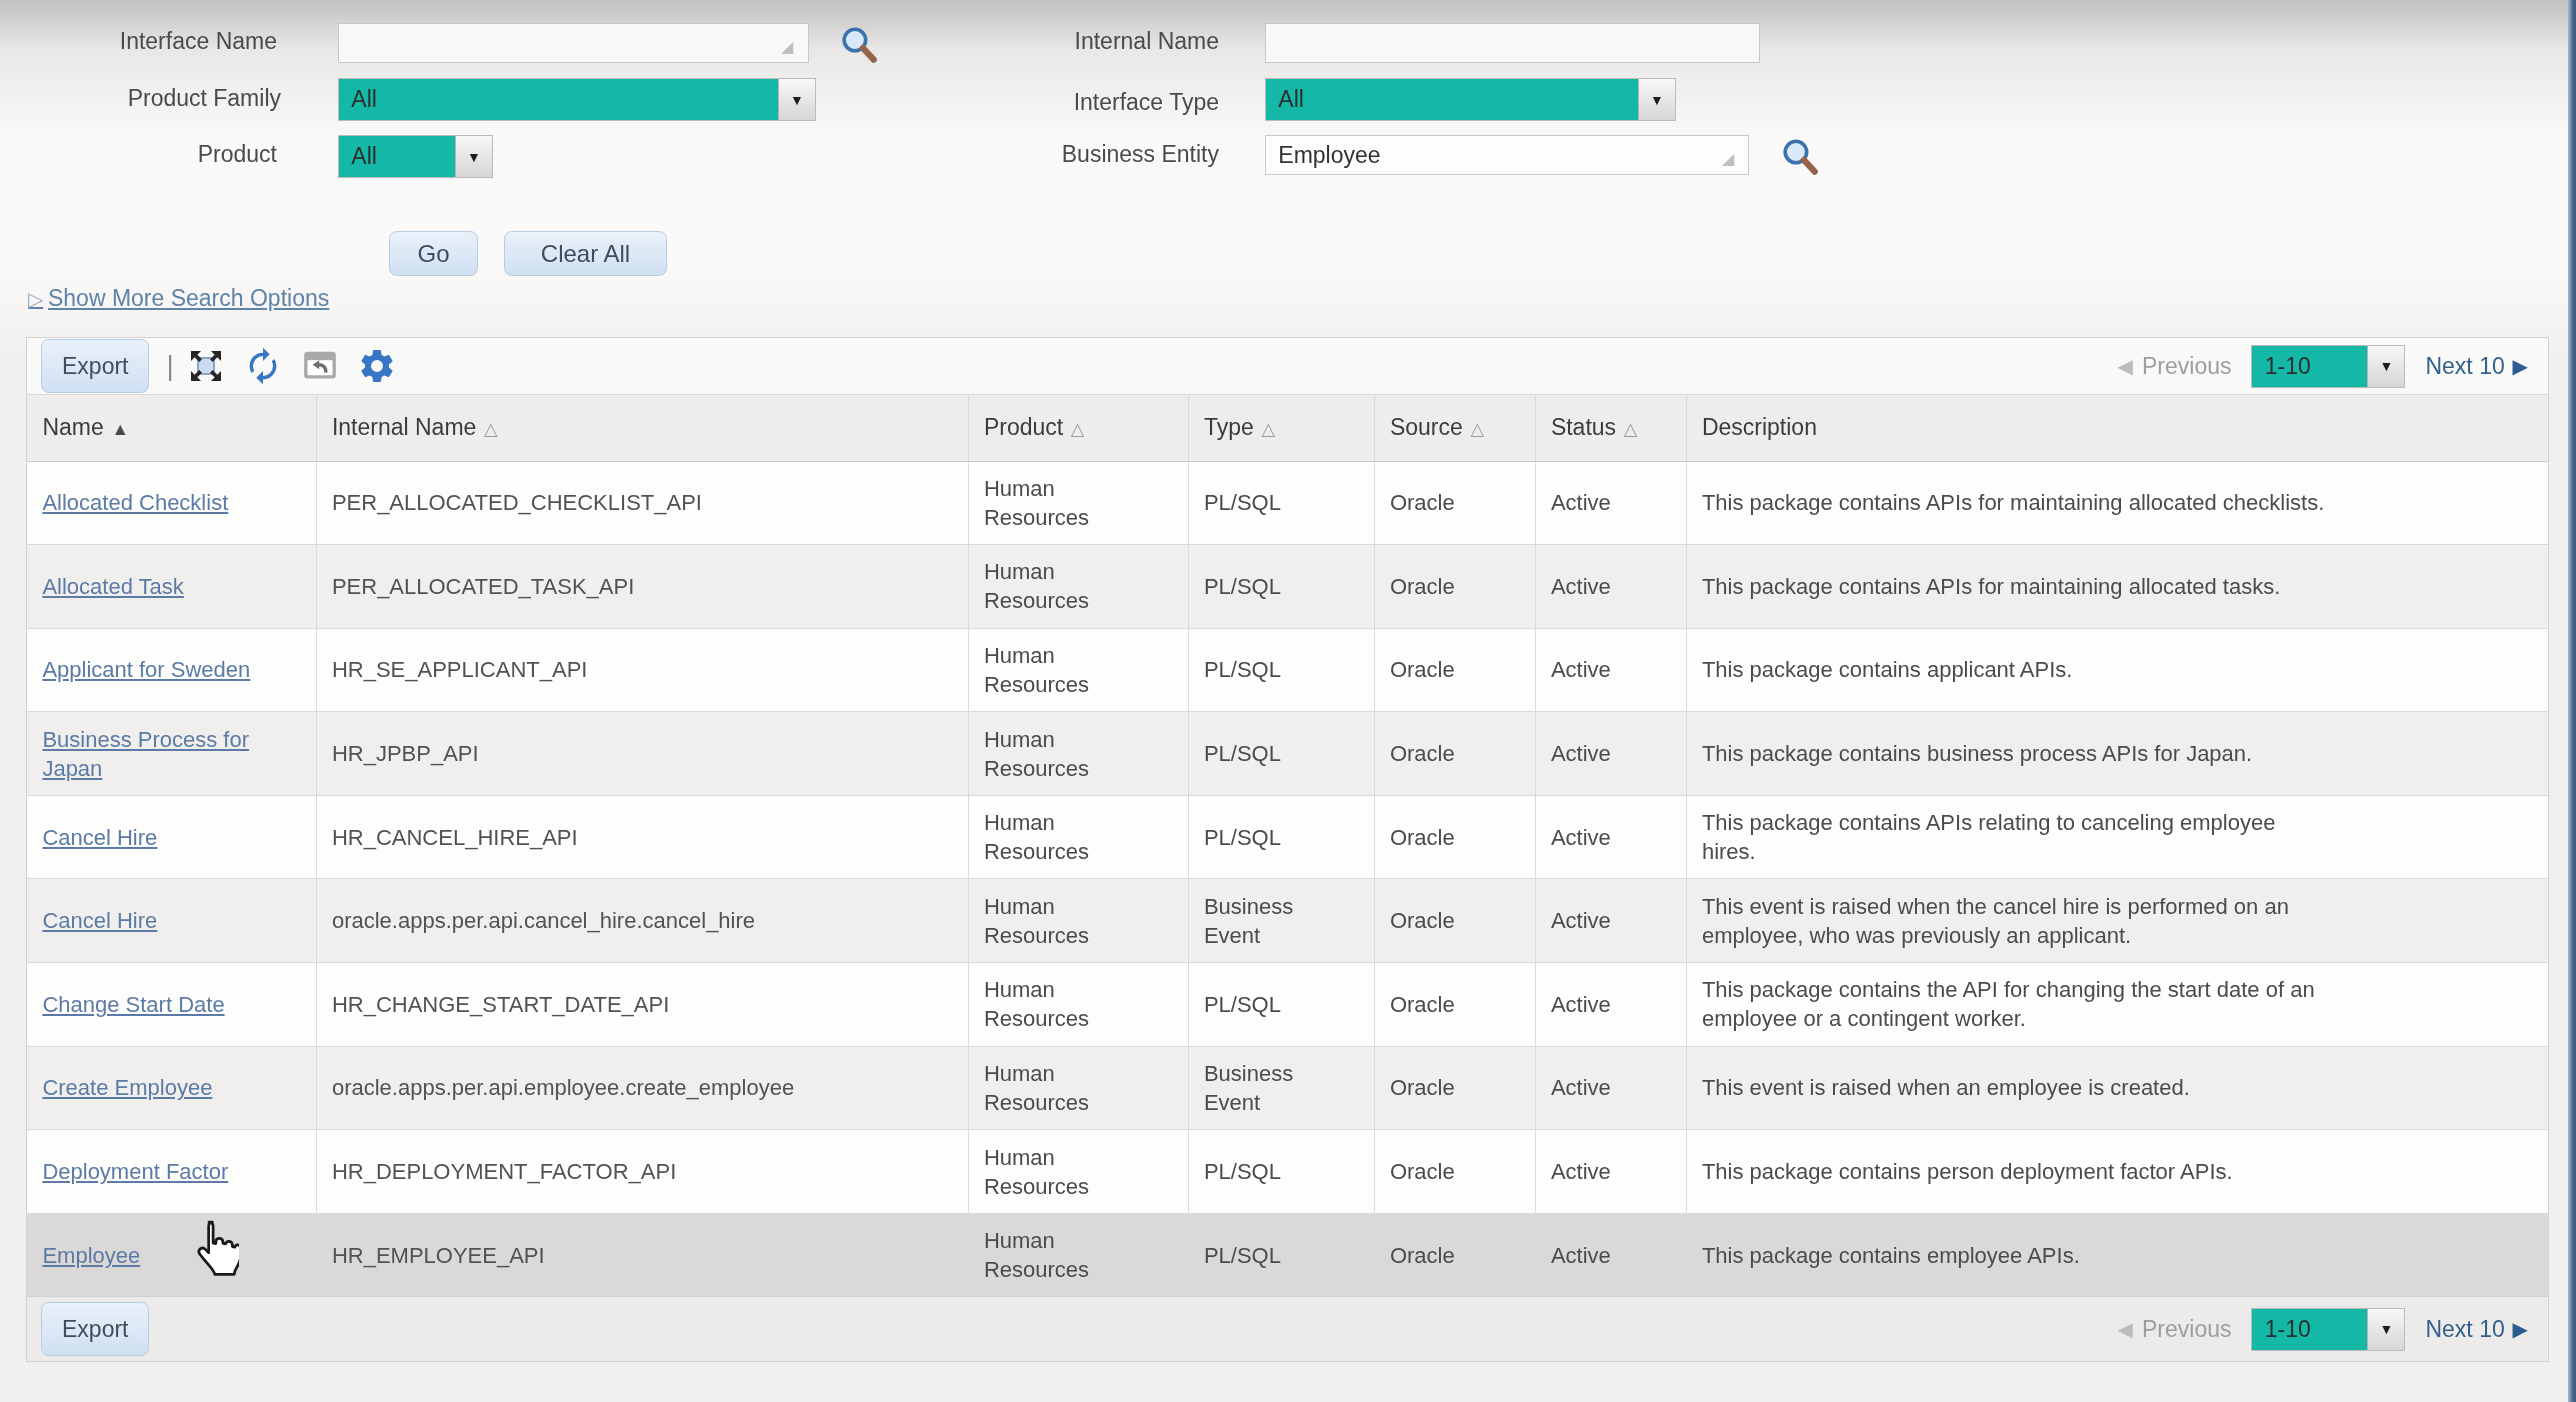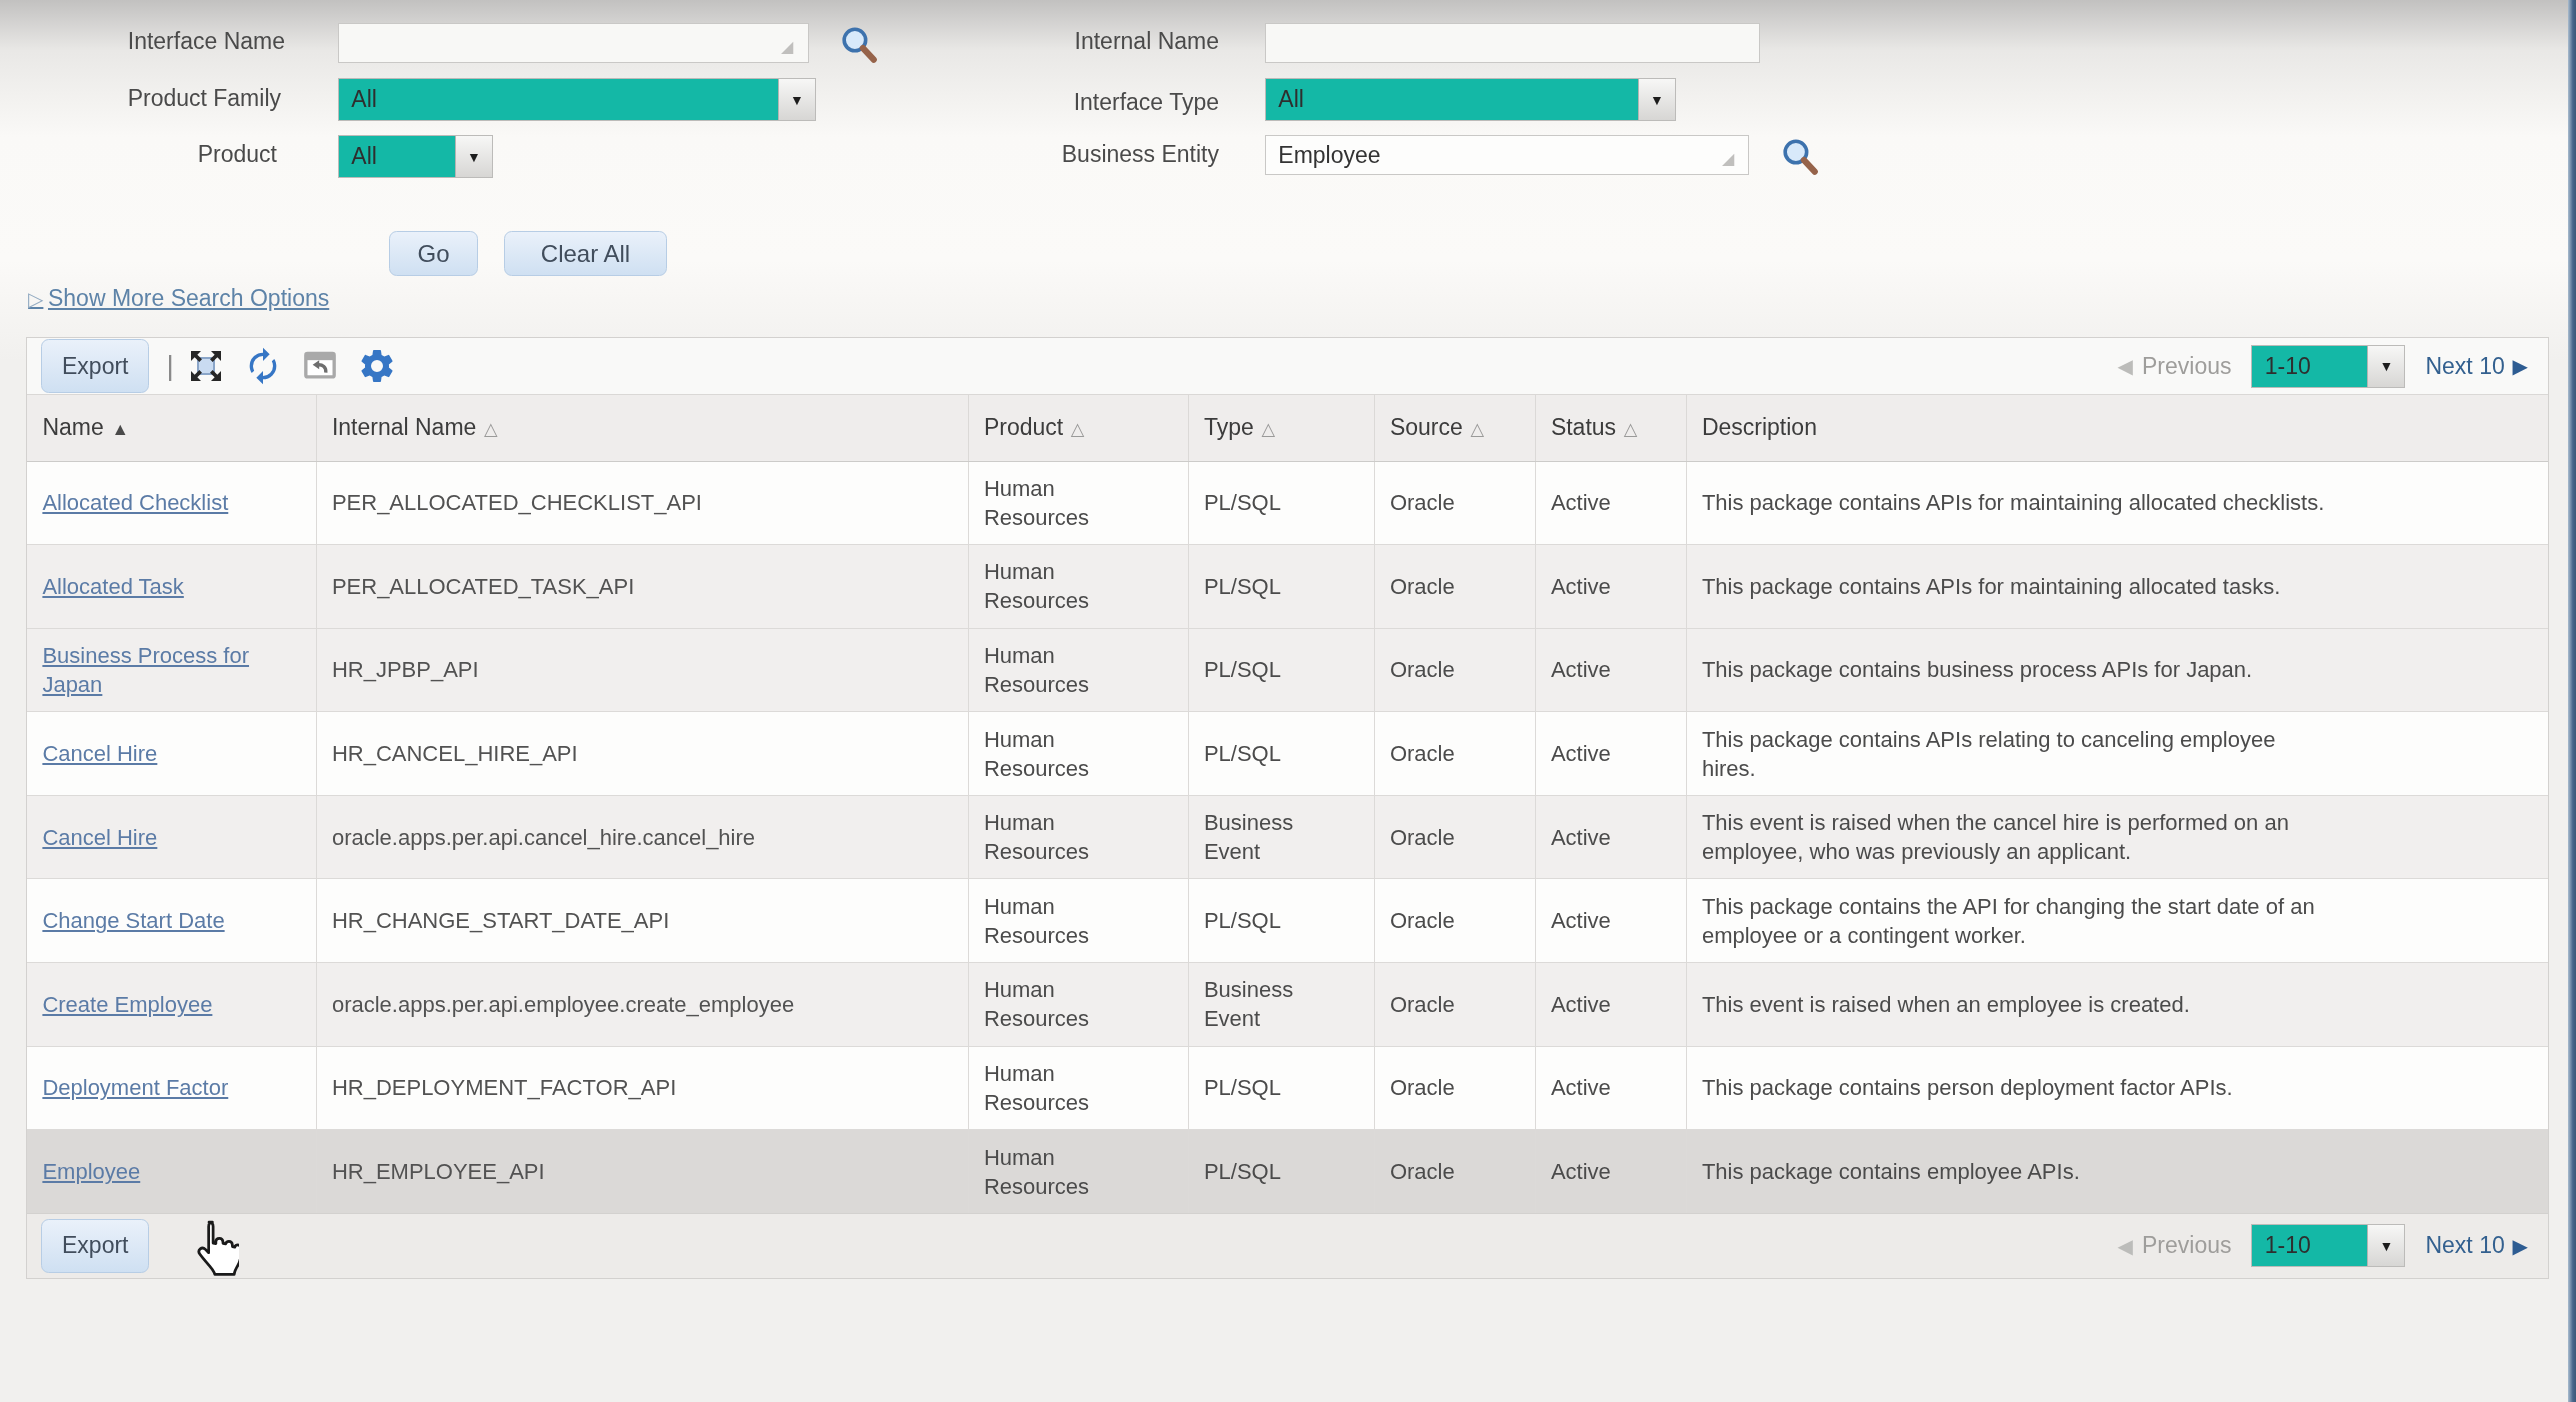--- a/index.html
+++ b/index.html
@@ -109,21 +109,21 @@
   }
 </style>
 </head>
 <body>
 
 <div class="top-gradient"></div>
 
 <div class="content">
 
   <div>
-    <div class="lbl" style="left:8px; top:28px;">Interface Name</div>
+    <div class="lbl" style="left:0; top:28px;">Interface Name</div>
     <input class="txt" style="left: 338px; top: 23px; width: 471px;" type="text" value="">
     <span class="lov-corner" style="left:781px; top:37px;"></span>
     <span class="lov-btn" style="left:837px; top:23px;">
       <svg viewBox="0 0 24 24" width="43" height="43">
         <circle cx="10" cy="9.5" r="6" fill="#d8e9fa" stroke="#3d72ad" stroke-width="2"></circle>
         <line x1="14.5" y1="14" x2="20.5" y2="20.5" stroke="#96634a" stroke-width="3.5" stroke-linecap="round"></line>
       </svg>
     </span>
 
     <div class="lbl" style="left:942px; top:28px;">Internal Name</div>
@@ -236,20 +236,29 @@
           <td><span class="w-desc">This package contains APIs for maintaining allocated checklists.</span></td>
         </tr>
         <tr class="alt">
           <td><a class="rowlink">Allocated Task</a></td>
           <td class="cell-internal">PER_ALLOCATED_TASK_API</td>
           <td><span class="w-product">Human Resources</span></td>
           <td><span class="w-type">PL/SQL</span></td>
           <td>Oracle</td>
           <td>Active</td>
           <td><span class="w-desc">This package contains APIs for maintaining allocated tasks.</span></td>
+        </tr>
+        <tr>
+          <td><a class="rowlink">Applicant for Sweden</a></td>
+          <td class="cell-internal">HR_SE_APPLICANT_API</td>
+          <td><span class="w-product">Human Resources</span></td>
+          <td><span class="w-type">PL/SQL</span></td>
+          <td>Oracle</td>
+          <td>Active</td>
+          <td><span class="w-desc">This package contains applicant APIs.</span></td>
         </tr>
         <tr class="alt">
           <td><a class="rowlink">Business Process for Japan</a></td>
           <td class="cell-internal">HR_JPBP_API</td>
           <td><span class="w-product">Human Resources</span></td>
           <td><span class="w-type">PL/SQL</span></td>
           <td>Oracle</td>
           <td>Active</td>
           <td><span class="w-desc">This package contains business process APIs for Japan.</span></td>
         </tr>

